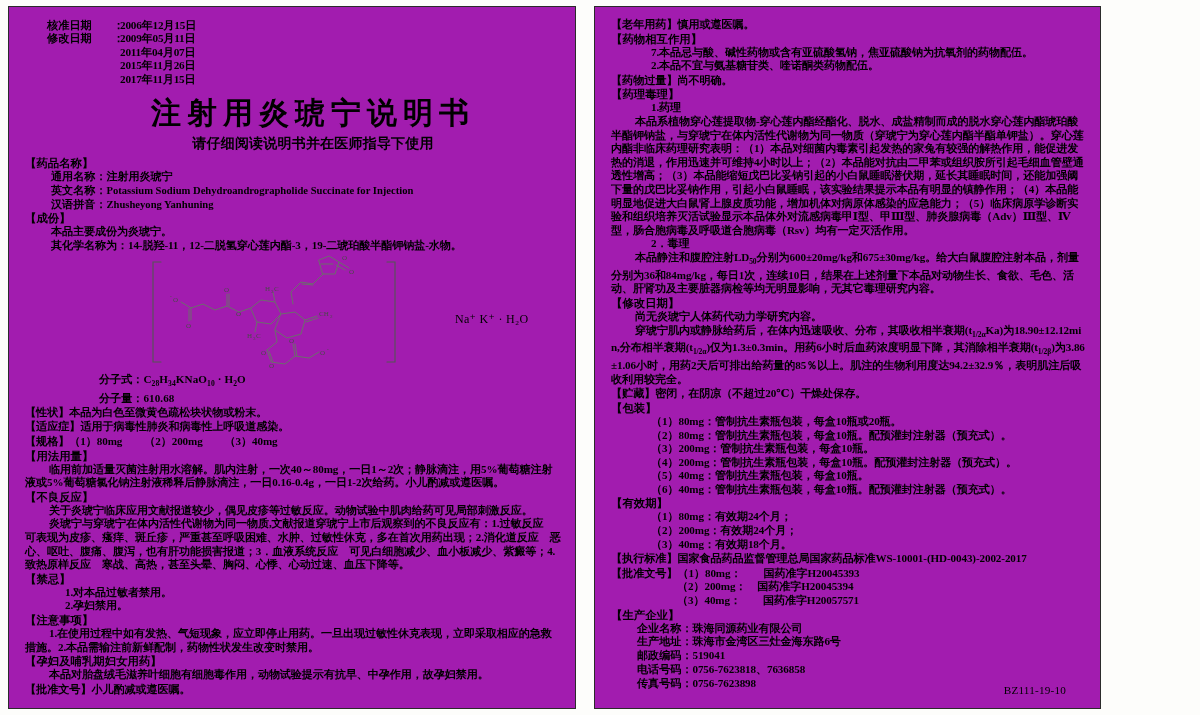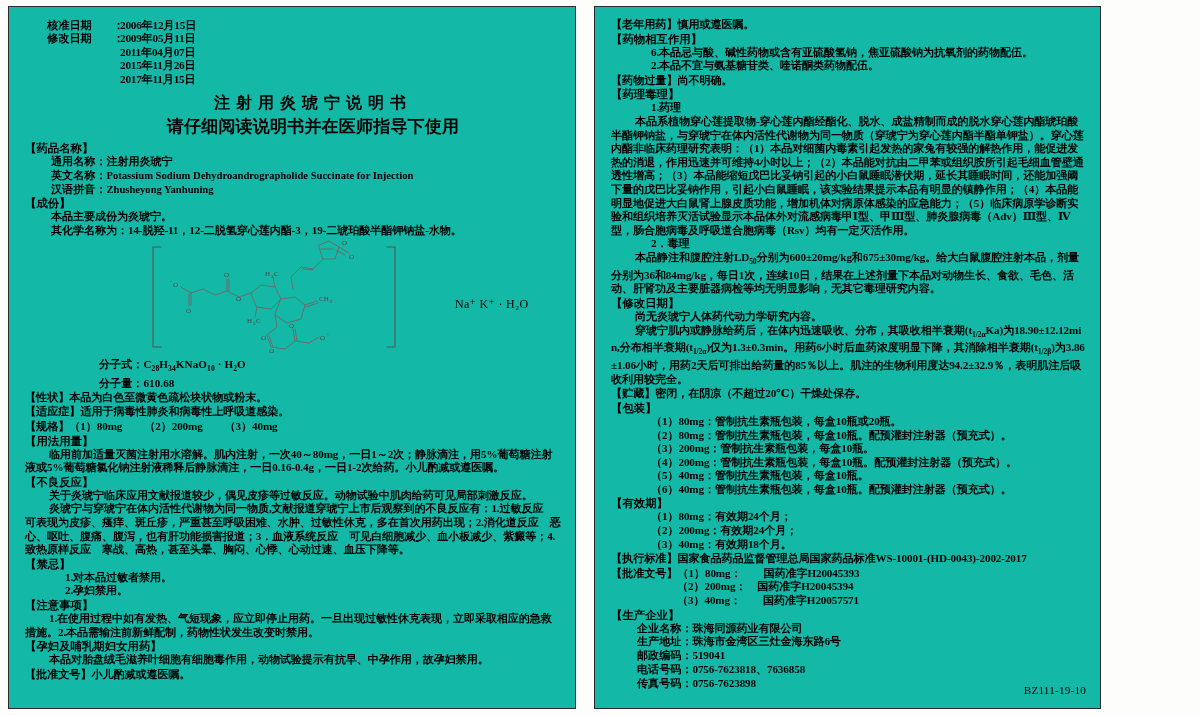--- a/index.html
+++ b/index.html
@@ -19,21 +19,21 @@
     width: 1200px;
     height: 715px;
     background: #fdfdfb;
     display: flex;
     gap: 18px;
     padding: 6px 8px;
     box-sizing: border-box;
   }
   .panel {
     position: relative;
-    background: #14b8a6;
+    background: #a21caf;
     border: 1.2px solid #2b2b2b;
     box-sizing: border-box;
     overflow: hidden;
   }
   .panel-left  { width: 568px; padding: 10px 14px 6px 16px; }
   .panel-right { width: 507px; padding: 10px 14px 6px 16px; }
 
   
   .ln {
     font-size: 11.1px;
@@ -58,29 +58,29 @@
     line-height: 13.4px;
     font-weight: bold;
   }
   .date-label { width: 66px; flex: none; }
   .date-colon { width: 7px; flex: none; }
   .date-val { letter-spacing: -0.2px; }
 
   
   .title {
     text-align: center;
-    font-size: 16px;
+    font-size: 30px;
     font-weight: bold;
     letter-spacing: 6px;
     margin: 7px 0 1px 0;
     padding-left: 40px;
   }
   .subtitle {
     text-align: center;
-    font-size: 17px;
+    font-size: 14px;
     font-weight: bold;
     margin-bottom: 3px;
     padding-left: 40px;
     letter-spacing: 0.2px;
   }
 
   
   .sec { font-size: 11.4px; font-weight: bold; line-height: 14px; }
   .sec-inline { font-size: 11.2px; font-weight: bold; line-height: 14px; }
 
@@ -126,21 +126,21 @@
     line-height: 14px;
     font-weight: bold;
   }
   .formula-row .k { flex: none; }
   .formula-row .v { letter-spacing: 0.1px; }
   sub { font-size: 7.6px; }
 
   
   .bz {
     position: absolute;
-    right: 14px;
+    right: 34px;
     bottom: 12px;
     font-size: 11.2px;
     letter-spacing: 0.2px;
   }
 </style>
 </head>
 <body>
 
 <div class="sheet">
 
@@ -292,21 +292,21 @@
     <div class="ln b ind1">本品对胎盘绒毛滋养叶细胞有细胞毒作用，动物试验提示有抗早、中孕作用，故孕妇禁用。</div>
 
     <div class="ln b"><span class="sec-inline">【批准文号】</span><span>小儿酌减或遵医嘱。</span></div>
   </div>
 
   <div class="panel panel-right">
 
     <div class="ln b"><span class="sec-inline">【老年用药】</span><span>慎用或遵医嘱。</span></div>
 
     <div class="sec">【药物相互作用】</div>
-    <div class="ln b ind3">6.本品忌与酸、碱性药物或含有亚硫酸氢钠，焦亚硫酸钠为抗氧剂的药物配伍。</div>
+    <div class="ln b ind3">7.本品忌与酸、碱性药物或含有亚硫酸氢钠，焦亚硫酸钠为抗氧剂的药物配伍。</div>
     <div class="ln b ind3">2.本品不宜与氨基糖苷类、喹诺酮类药物配伍。</div>
 
     <div class="ln b"><span class="sec-inline">【药物过量】</span><span>尚不明确。</span></div>
 
     <div class="sec">【药理毒理】</div>
     <div class="ln b ind3">1.药理</div>
     <div class="ln b ind1">本品系植物穿心莲提取物-穿心莲内酯经酯化、脱水、成盐精制而成的脱水穿心莲内酯琥珀酸半酯钾钠盐，与穿琥宁在体内活性代谢物为同一物质（穿琥宁为穿心莲内酯半酯单钾盐）。穿心莲内酯非临床药理研究表明：（1）本品对细菌内毒素引起发热的家兔有较强的解热作用，能促进发热的消退，作用迅速并可维持4小时以上；（2）本品能对抗由二甲苯或组织胺所引起毛细血管壁通透性增高；（3）本品能缩短戊巴比妥钠引起的小白鼠睡眠潜伏期，延长其睡眠时间，还能加强阈下量的戊巴比妥钠作用，引起小白鼠睡眠，该实验结果提示本品有明显的镇静作用；（4）本品能明显地促进大白鼠肾上腺皮质功能，增加机体对病原体感染的应急能力；（5）临床病原学诊断实验和组织培养灭活试验显示本品体外对流感病毒甲Ⅰ型、甲Ⅲ型、肺炎腺病毒（Adv）Ⅲ型、Ⅳ型，肠合胞病毒及呼吸道合胞病毒（Rsv）均有一定灭活作用。</div>
     <div class="ln b ind3">2．毒理</div>
     <div class="ln b ind1"><span>本品静注和腹腔注射LD</span><sub>50</sub><span>分别为600±20mg/kg和675±30mg/kg。给大白鼠腹腔注射本品，剂量分别为36和84mg/kg，每日1次，连续10日，结果在上述剂量下本品对动物生长、食欲、毛色、活动、肝肾功及主要脏器病检等均无明显影响，无其它毒理研究内容。</span></div>
 

